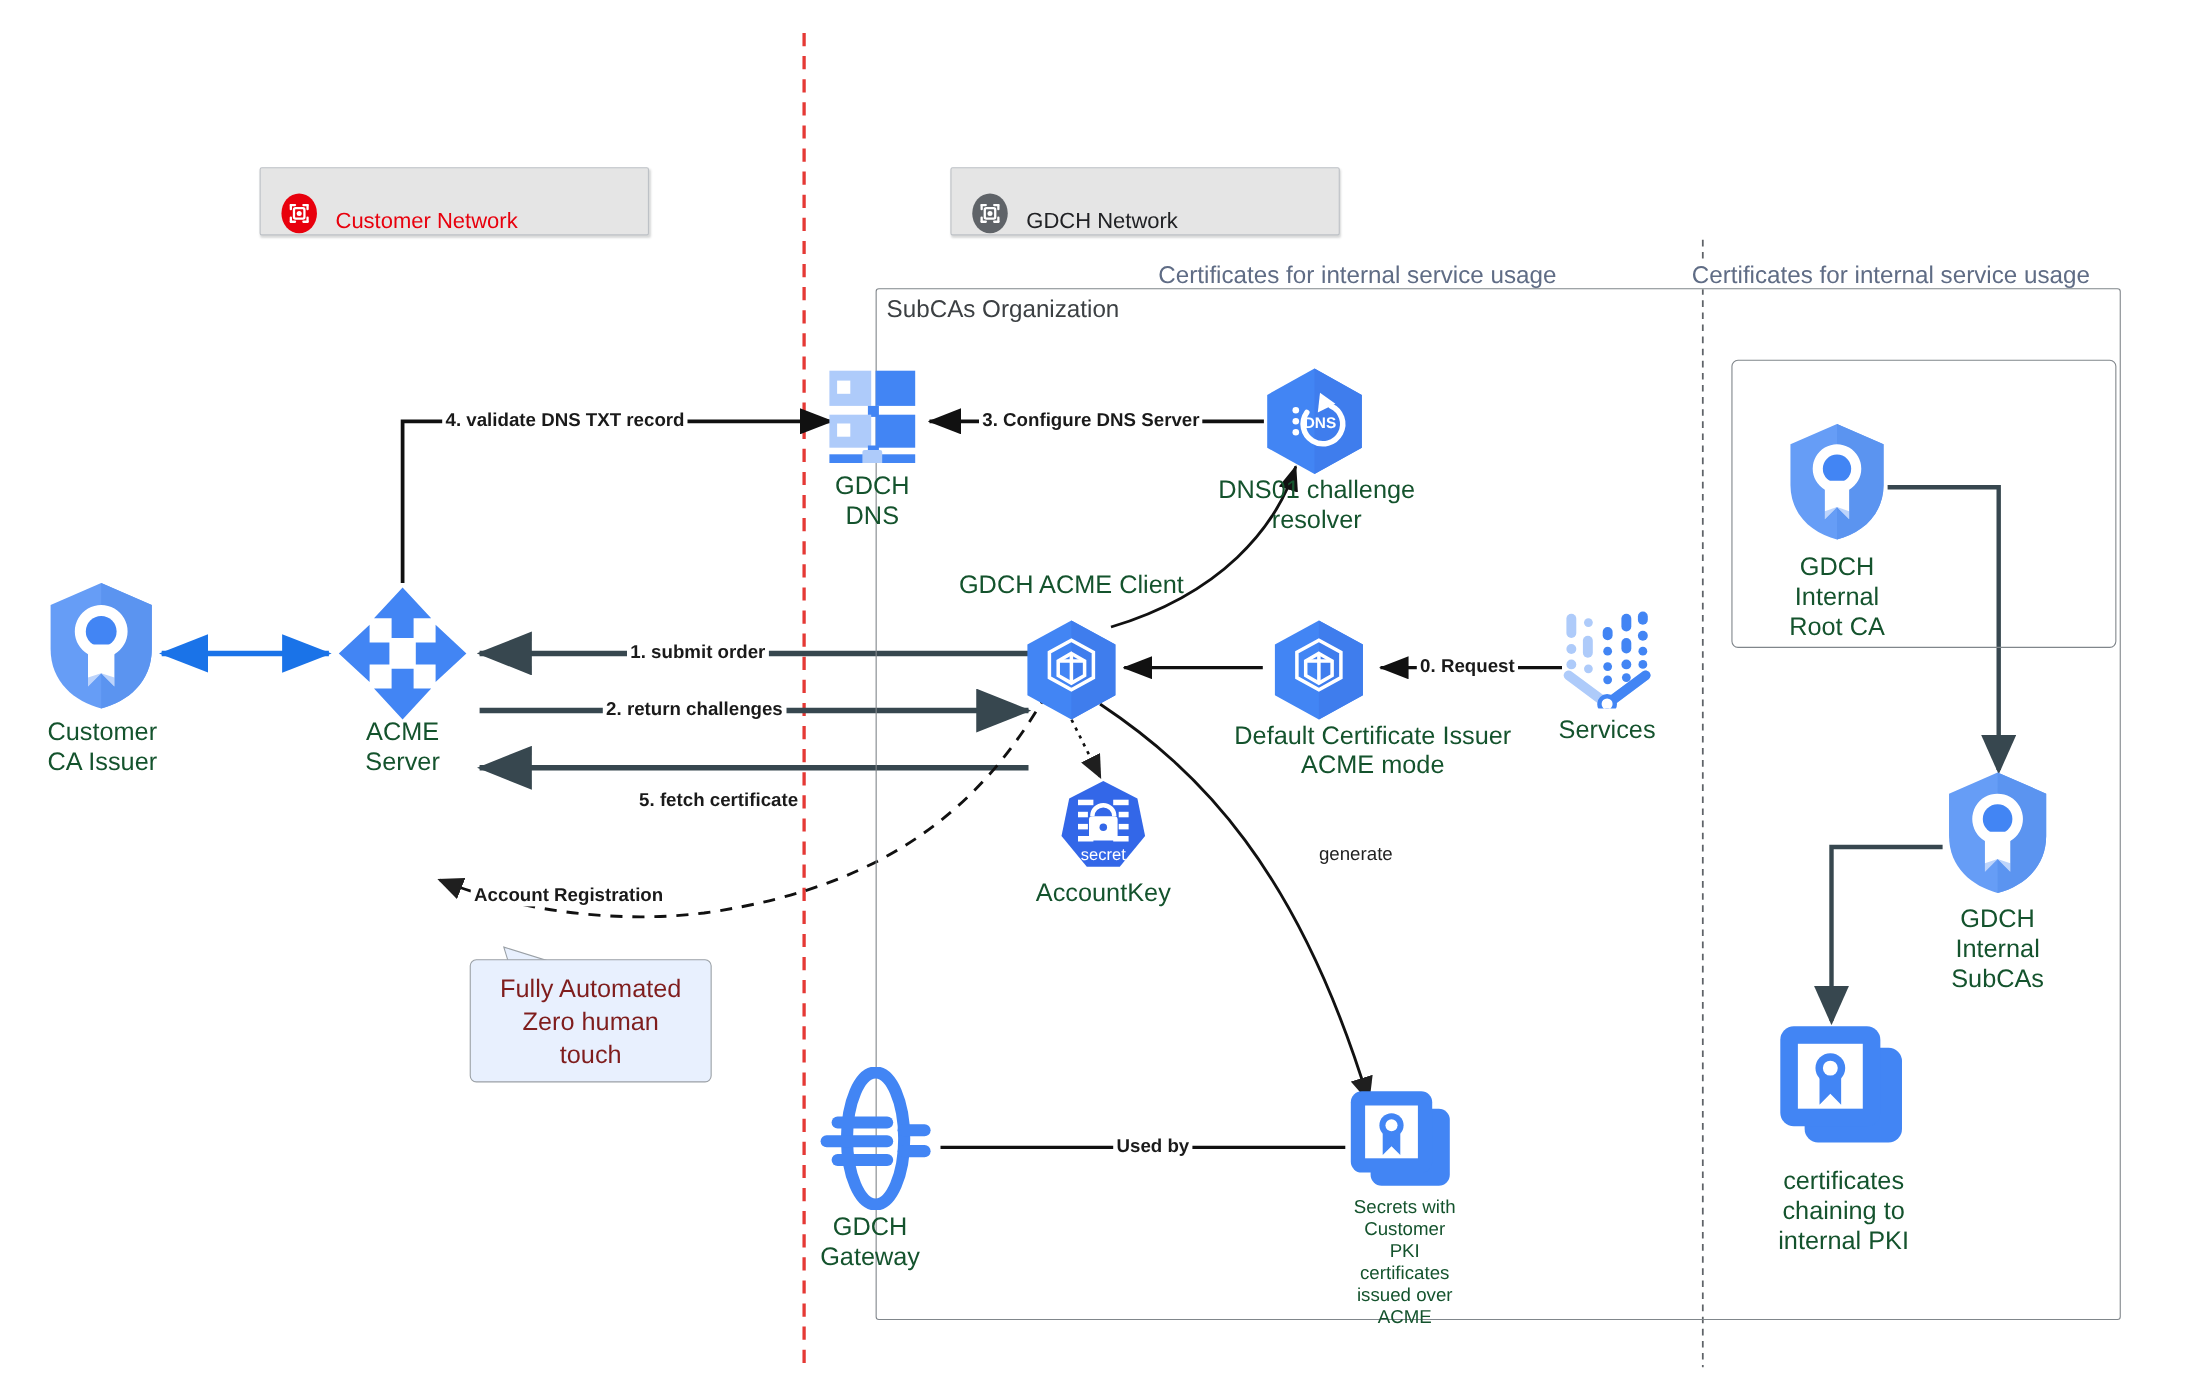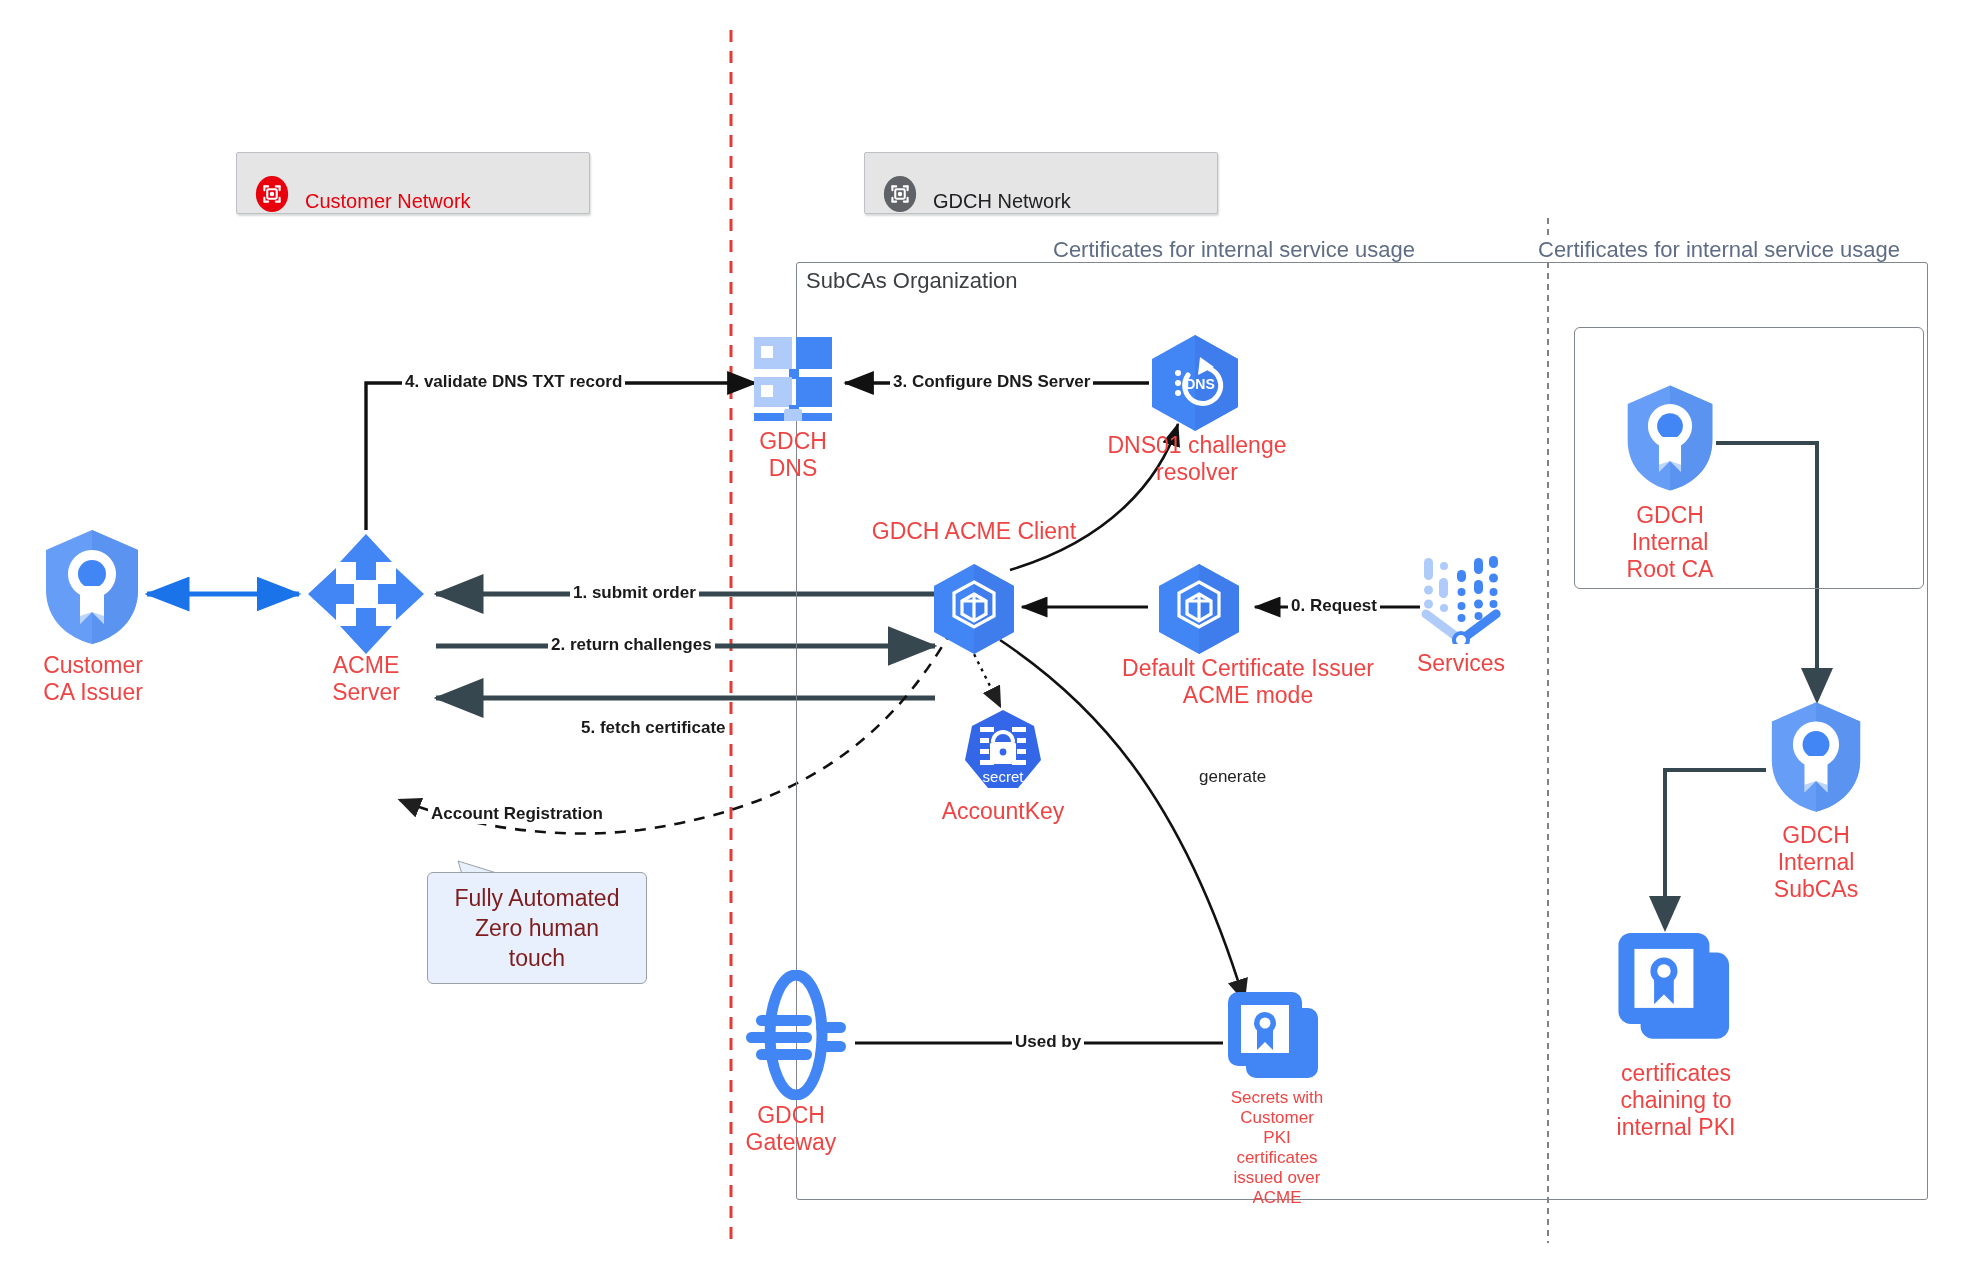--- a/index.html
+++ b/index.html
@@ -1,20 +1,20 @@
 <!DOCTYPE html>
 <html><head>
 <meta charset="utf-8">
 <style>
   html,body{margin:0;padding:0;background:#ffffff;}
   body{font-family:"Liberation Sans","DejaVu Sans",sans-serif;}
   #canvas{position:relative;width:1987px;height:1273px;background:#fff;overflow:hidden;}
   svg.layer{position:absolute;left:0;top:0;width:1987px;height:1273px;overflow:visible;pointer-events:none;}
   .node{position:absolute;}
-  .nlabel{position:absolute;text-align:center;color:#ef4444;font-size:23px;line-height:27px;white-space:pre-line;}
+  .nlabel{position:absolute;text-align:center;color:#14532d;font-size:23px;line-height:27px;white-space:pre-line;}
   .nlabel.small{font-size:17px;line-height:20px;}
   .edgelabel{position:absolute;font-size:17px;font-weight:bold;color:#1a1a1a;background:#fff;padding:0 3px;white-space:nowrap;}
   .edgelabel.plain{font-weight:normal;font-size:17px;color:#222;}
   .netbox{position:absolute;background:#e5e5e5;border:1px solid #bdc1c6;border-radius:2px;
           box-shadow:1px 2px 2px rgba(60,64,67,.20);display:flex;align-items:flex-end;gap:14px;padding:0 16px;}
   .netbox .nb-text{font-size:20px;}
   .grpbox{position:absolute;border:1px solid #80868b;border-radius:3px;background:transparent;}
   .grptitle{position:absolute;font-size:22px;color:#3c4043;background:#fff;padding:0 4px;}
   .sectitle{position:absolute;font-size:22px;color:#5f6c85;background:#fff;padding:0 8px;white-space:nowrap;}
   .callout{position:absolute;background:#e8f0fe;border:1px solid #9aa0a6;border-radius:6px;

